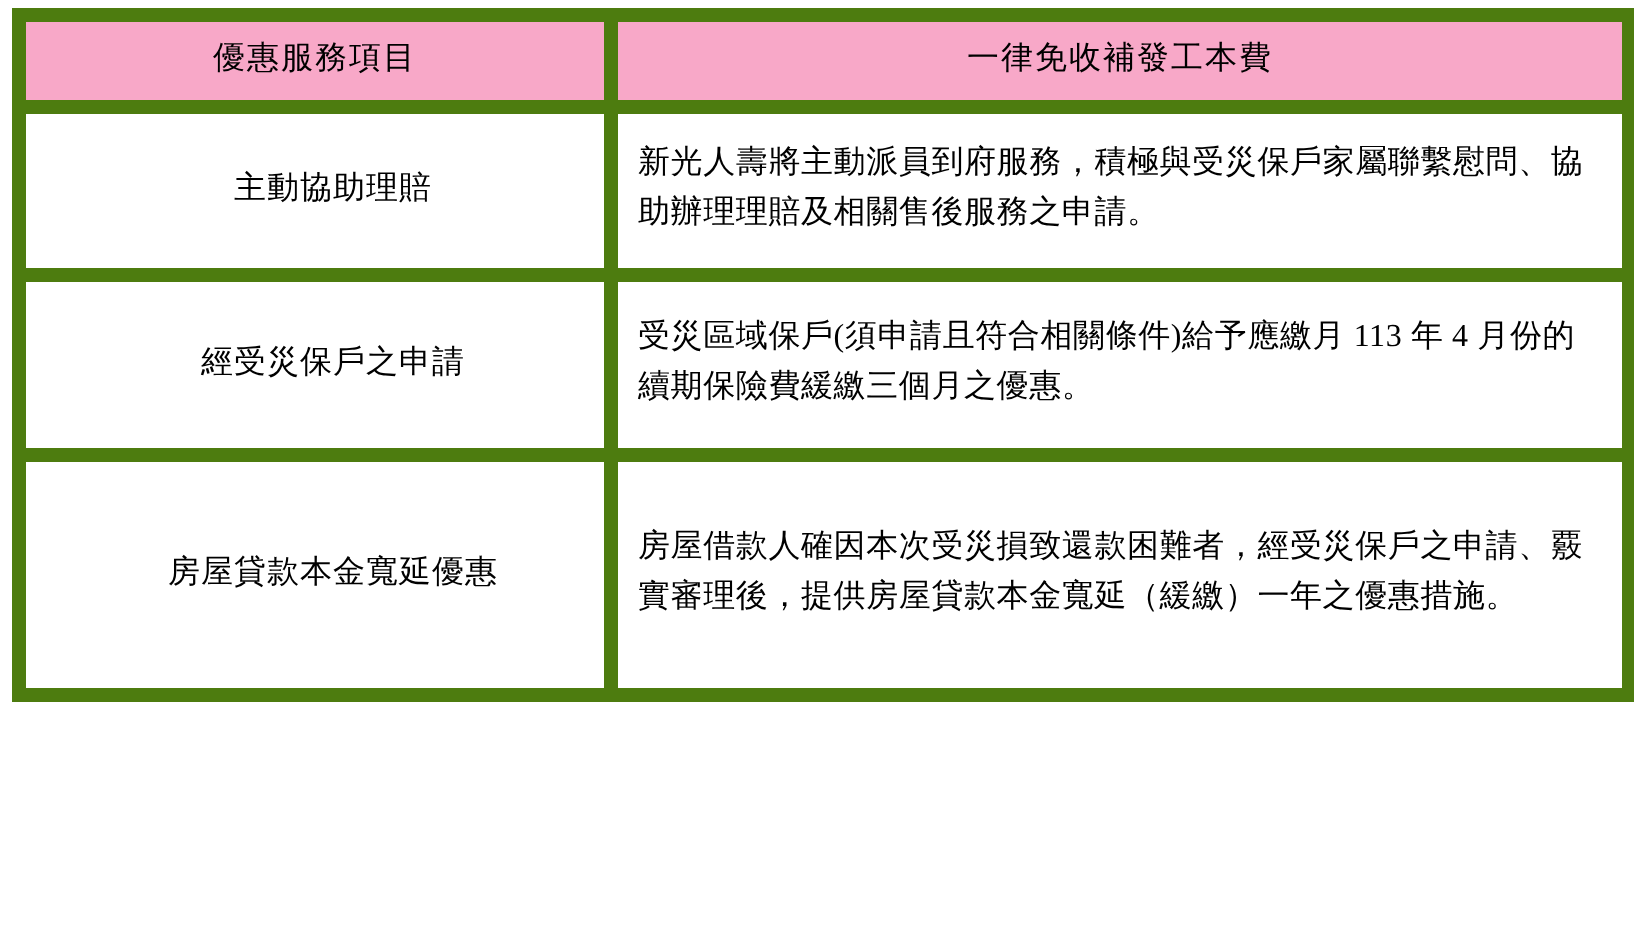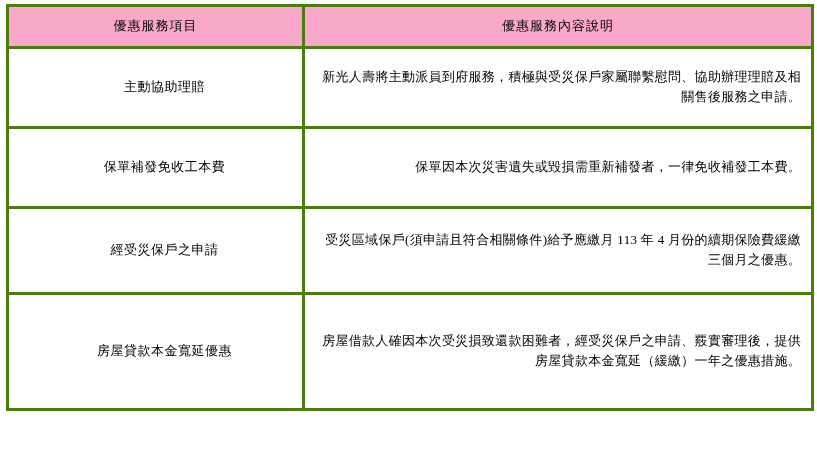--- a/index.html
+++ b/index.html
@@ -24,40 +24,40 @@
     border-collapse: collapse;
     width: 805px;
     table-layout: fixed;
     border: 1px solid #555555;
   }
   table.benefits col.col-item { width: 296px; }
   table.benefits col.col-desc { width: 509px; }
 
   table.benefits th,
   table.benefits td {
-    border: 3px solid #4d7c0f;
+    border: 7px solid #4d7c0f;
     vertical-align: middle;
-    font-size: 13px;
+    font-size: 16px;
     line-height: 1.55;
   }
   table.benefits thead th {
     background: #f8a8c8;
     text-align: center;
     font-weight: normal;
     padding: 5px 4px 6px 4px;
     letter-spacing: 1px;
     height: 28px;
   }
   table.benefits tbody td.item {
     text-align: center;
     padding: 6px 8px 6px 26px;
     letter-spacing: 0.5px;
   }
   table.benefits tbody td.desc {
-    text-align: right;
+    text-align: left;
     padding: 7px 10px 8px 10px;
     letter-spacing: 0.3px;
   }
   .r1 td { height: 62px; }
   .r2 td { height: 62px; }
   .r3 td { height: 68px; }
   .r4 td { height: 98px; }
   .r5 td { height: 98px; }
 </style>
 </head>
@@ -65,31 +65,27 @@
 
 <div class="page">
   <table class="benefits">
     <colgroup>
       <col class="col-item">
       <col class="col-desc">
     </colgroup>
     <thead>
       <tr>
         <th>優惠服務項目</th>
-        <th>優惠服務內容說明</th>
+        <th>一律免收補發工本費</th>
       </tr>
     </thead>
     <tbody>
       <tr class="r1">
         <td class="item">主動協助理賠</td>
         <td class="desc">新光人壽將主動派員到府服務，積極與受災保戶家屬聯繫慰問、協助辦理理賠及相關售後服務之申請。</td>
-      </tr>
-      <tr class="r2">
-        <td class="item">保單補發免收工本費</td>
-        <td class="desc">保單因本次災害遺失或毀損需重新補發者，一律免收補發工本費。</td>
       </tr>
       <tr class="r3">
         <td class="item">經受災保戶之申請</td>
         <td class="desc">受災區域保戶(須申請且符合相關條件)給予應繳月 113 年 4 月份的續期保險費緩繳三個月之優惠。</td>
       </tr>
       <tr class="r5">
         <td class="item">房屋貸款本金寬延優惠</td>
         <td class="desc">房屋借款人確因本次受災損致還款困難者，經受災保戶之申請、覈實審理後，提供房屋貸款本金寬延（緩繳）一年之優惠措施。</td>
       </tr>
     </tbody>

